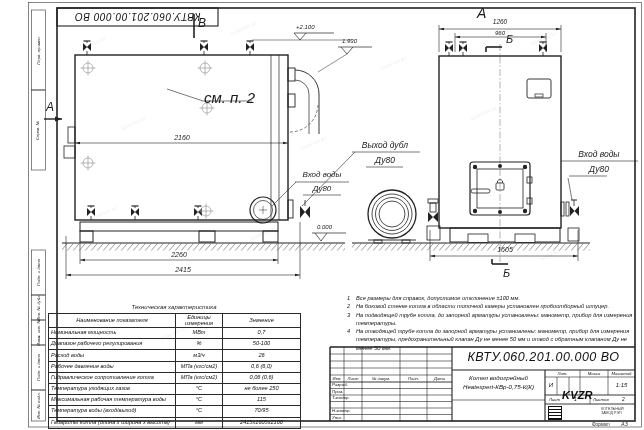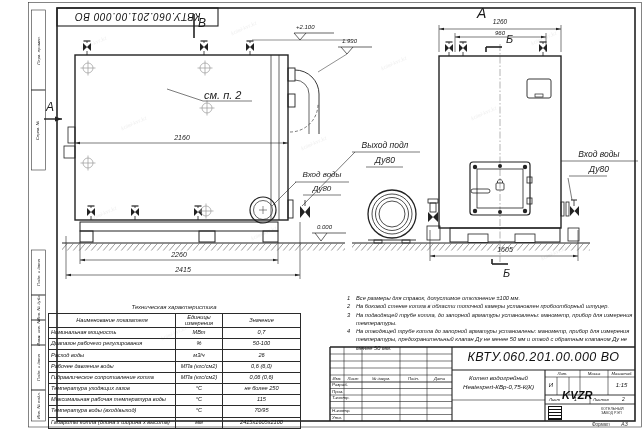--- a/index.html
+++ b/index.html
@@ -292,33 +292,33 @@
     </div>
   <div class="mbox" style="top:390px;height:31px">
       <span>Инв. № подл.</span>
     </div>
 
   <div class="dt" style="left:198px;top:17px;font-size:12px">В</div>
   <div class="dt" style="left:46px;top:101px;font-size:12px">А</div>
   <div class="dt" style="left:477px;top:6px;font-size:14px">А</div>
   <div class="dt" style="left:506px;top:34px;font-size:11px">Б</div>
   <div class="dt" style="left:503px;top:268px;font-size:11px">Б</div>
-  <div class="dt" style="left:204px;top:90px;font-size:11px">см. п. 2</div>
+  <div class="dt" style="left:204px;top:90px;font-size:15px">см. п. 2</div>
   <div class="dt" style="left:296px;top:24px;font-size:6px">+2.100</div>
   <div class="dt" style="left:342px;top:38px;font-size:6px">1.930</div>
   <div class="dt" style="left:317px;top:224px;font-size:6px">0.000</div>
 
   <div class="dt ctr" style="left:160px;top:134px;width:44px;font-size:7px">2160</div>
   <div class="dt ctr" style="left:157px;top:251px;width:44px;font-size:7px">2260</div>
   <div class="dt ctr" style="left:161px;top:266px;width:44px;font-size:7px">2415</div>
   <div class="dt ctr" style="left:478px;top:19px;width:44px;font-size:6.5px">1260</div>
   <div class="dt ctr" style="left:481px;top:29.5px;width:38px;font-size:6px">960</div>
   <div class="dt ctr" style="left:483px;top:246px;width:44px;font-size:7px">1605</div>
 
-  <div class="dt ctr" style="left:352px;top:141px;width:66px;font-size:8.5px">Выход подл</div>
+  <div class="dt ctr" style="left:352px;top:141px;width:66px;font-size:8.5px">Выход дубл</div>
   <div class="dt ctr" style="left:352px;top:156px;width:66px;font-size:8.5px">Ду80</div>
   <div class="dt ctr" style="left:294px;top:171px;width:56px;font-size:8px">Вход воды</div>
   <div class="dt ctr" style="left:294px;top:185px;width:56px;font-size:8px">Ду80</div>
   <div class="dt ctr" style="left:560px;top:150px;width:78px;font-size:8.5px">Вход воды</div>
   <div class="dt ctr" style="left:560px;top:165px;width:78px;font-size:8.5px">Ду80</div>
 
   <div class="notes">
     <div class="note">
         <span class="num">1</span>
         <span class="txt">Все размеры для справок, допустимое отклонение ±100 мм.</span>

